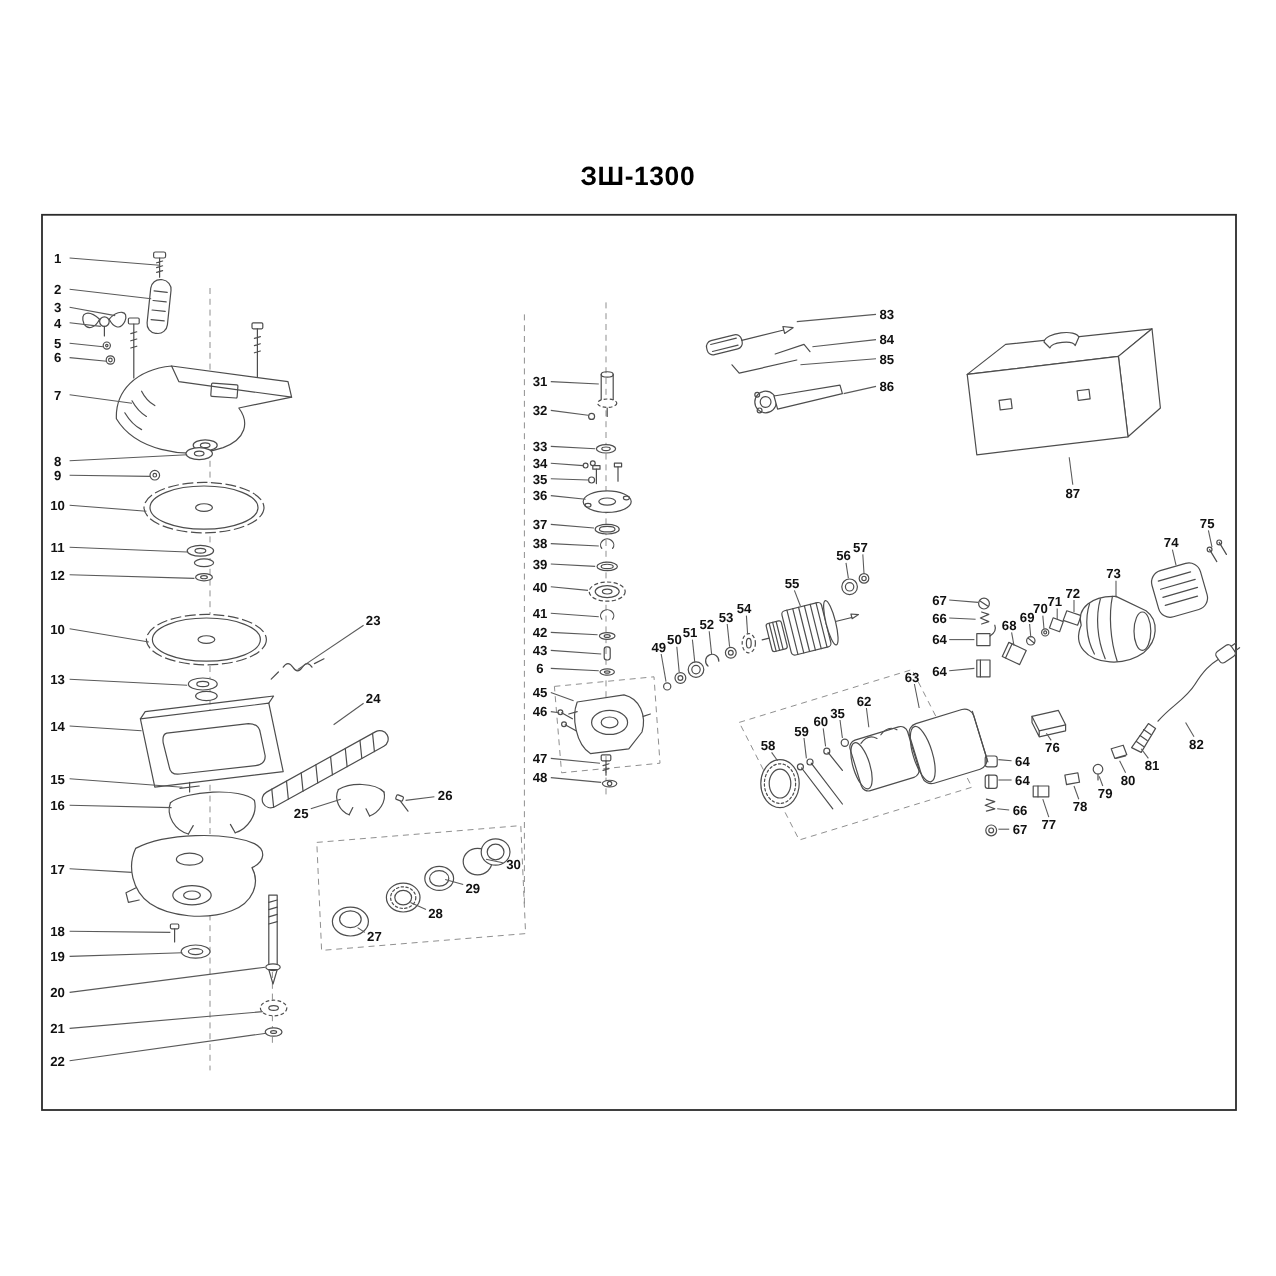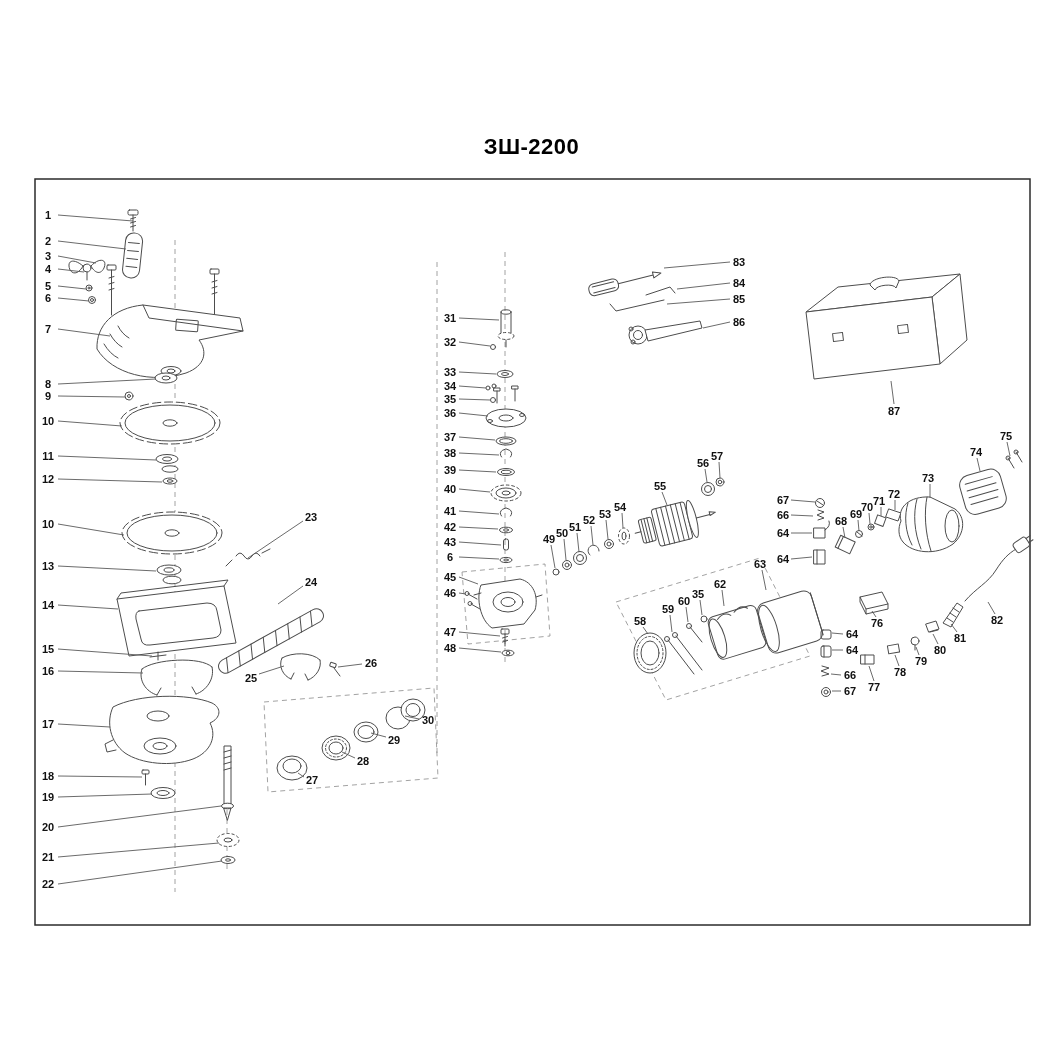--- a/index.html
+++ b/index.html
@@ -11,21 +11,21 @@
   .pw{stroke:#4d4d4d;fill:#ffffff;stroke-width:1;stroke-linejoin:round;}
   .dash{stroke:#8a8a8a;stroke-width:.8;stroke-dasharray:5 4;fill:none;}
   .leader{stroke:#5a5a5a;stroke-width:.9;}
   .plabel{font-family:"Liberation Sans",sans-serif;font-size:11px;font-weight:bold;fill:#111;}
   .frame{fill:none;stroke:#2b2b2b;stroke-width:1.5;}
 </style>
 </head>
 <body>
 
 <div class="stage">
-  <div class="title">ЗШ-2200</div>
+  <div class="title">ЗШ-1300</div>
 
   <svg id="diagram" width="1063" height="1063" viewBox="0 0 1063 1063" xmlns="http://www.w3.org/2000/svg">
 
     <rect class="frame" x="35" y="179" width="995" height="746"></rect>
 
     <g>
       <path class="dash" d="M175,240 V892"></path>
       <path class="dash" d="M227,756 V872"></path>
       <path class="dash" d="M437,262 V756"></path>
       <path class="dash" d="M505,252 V662"></path>

